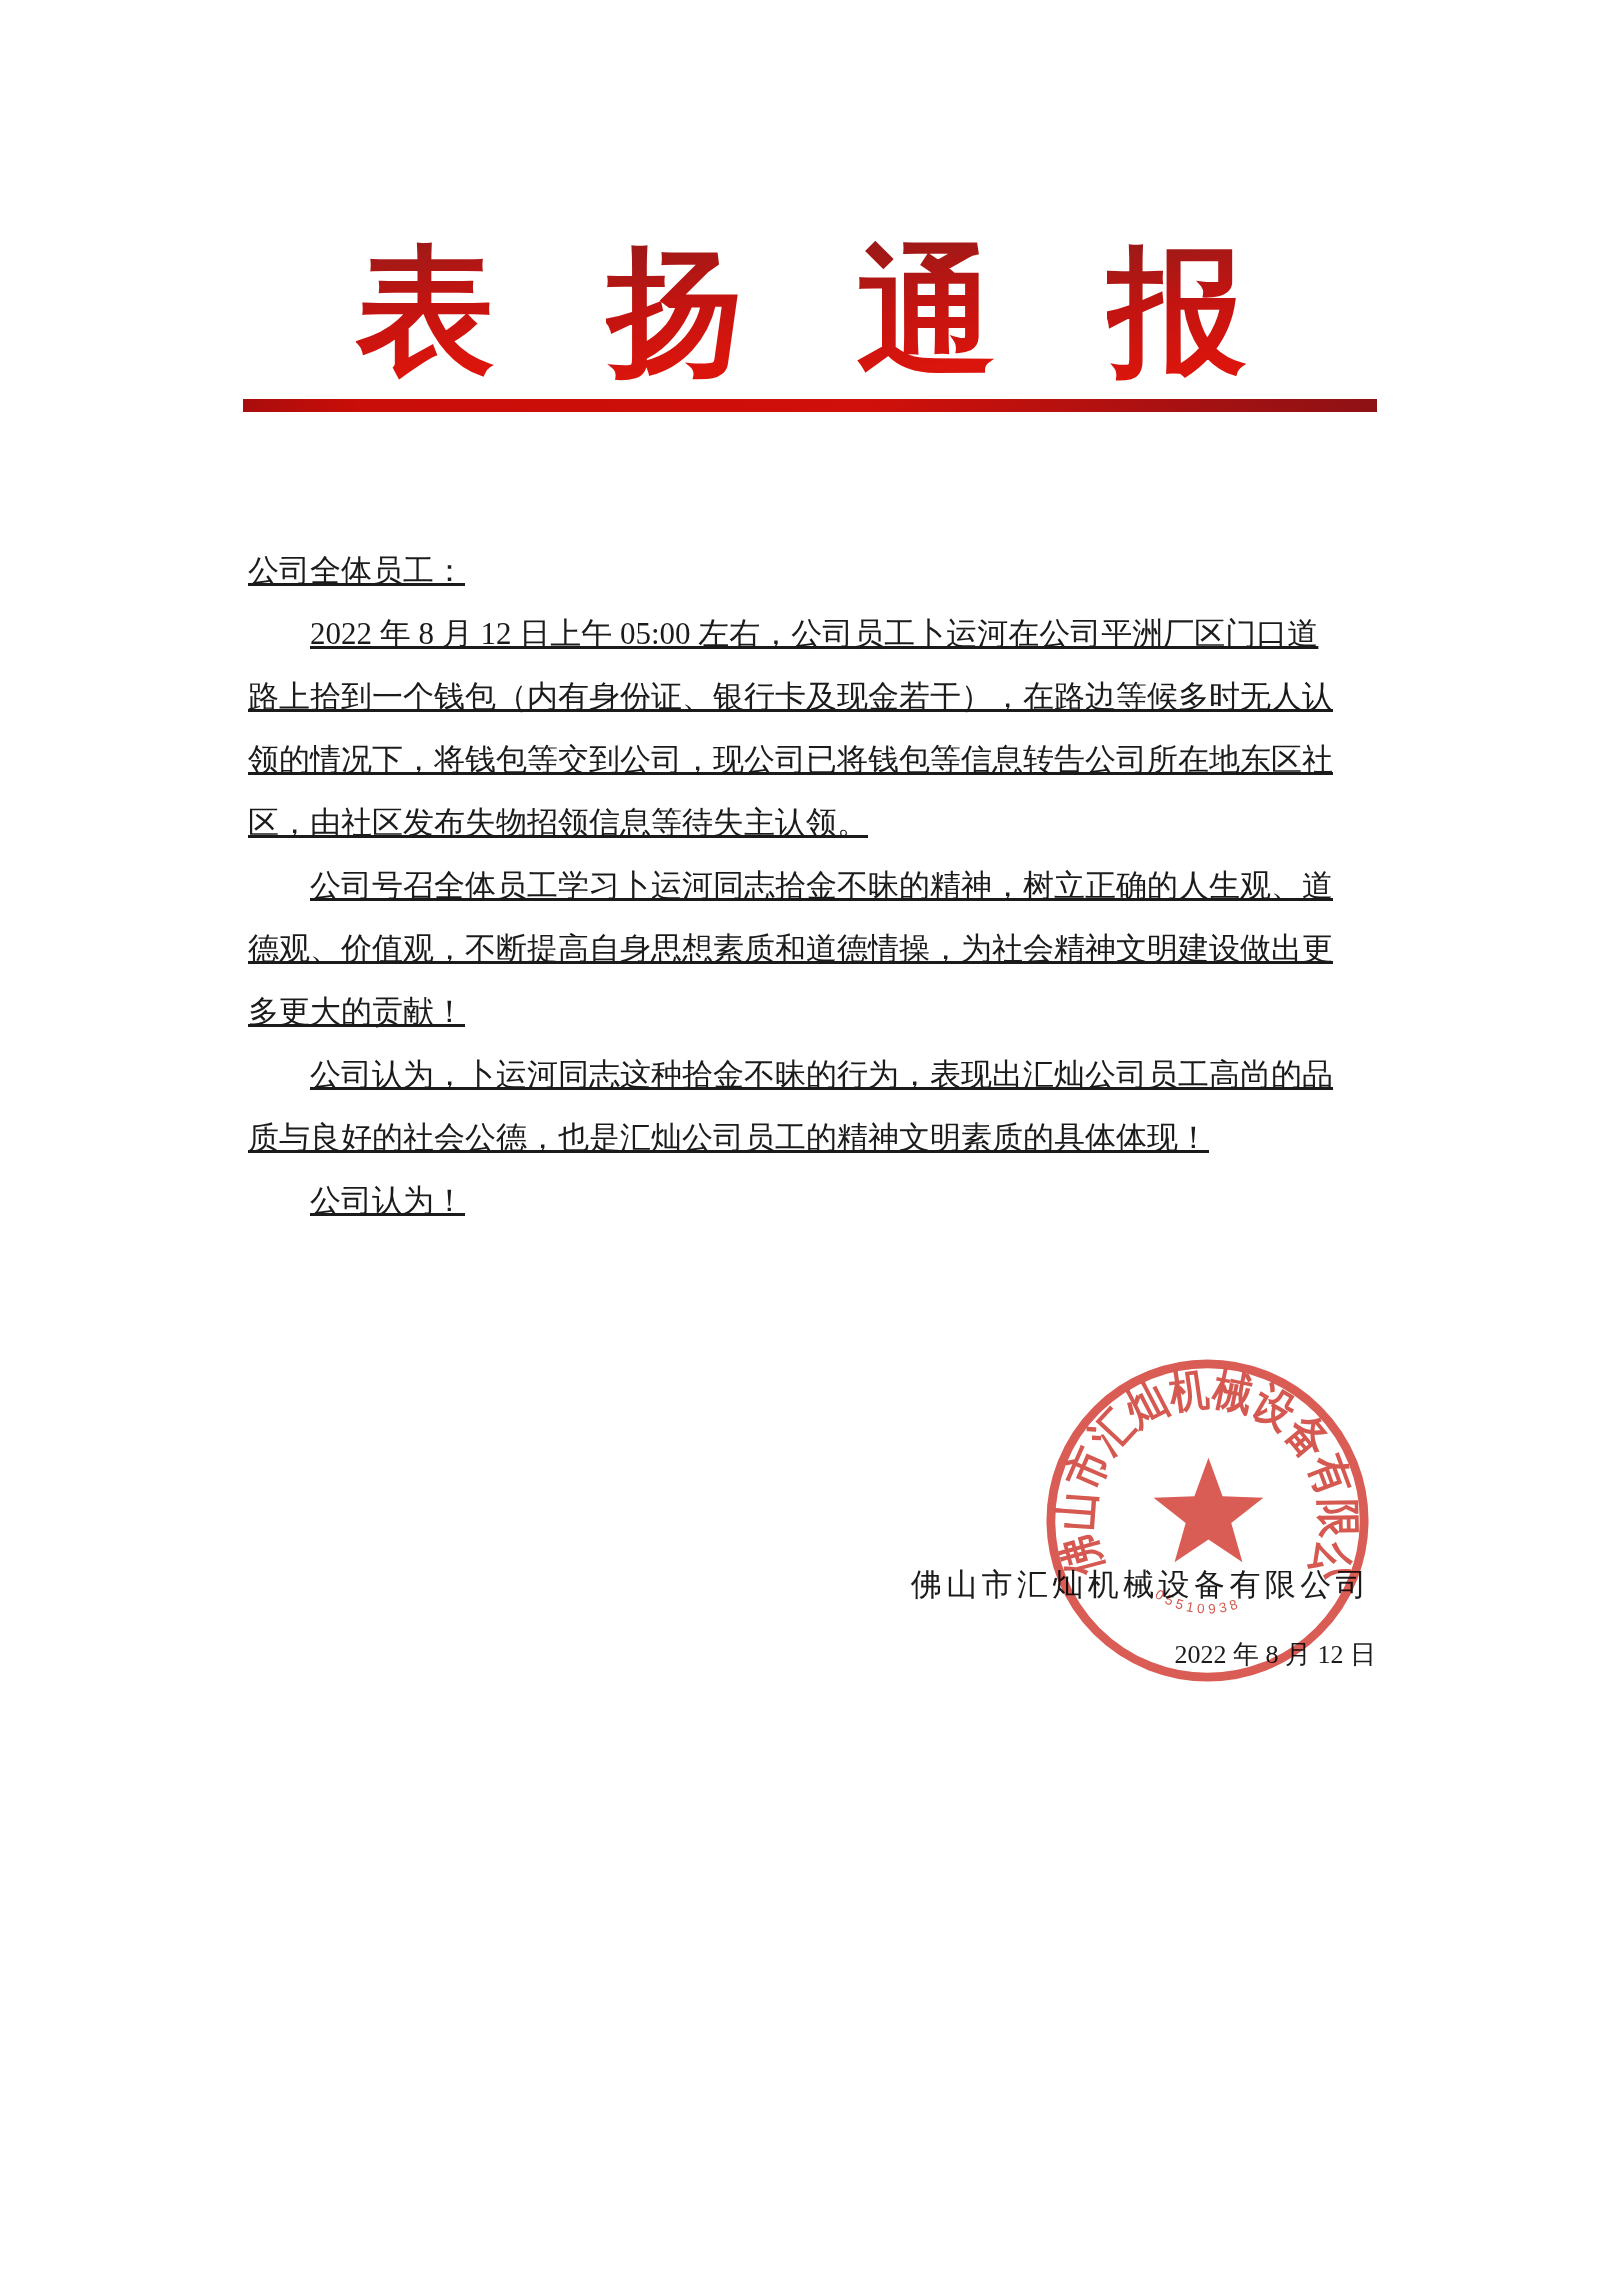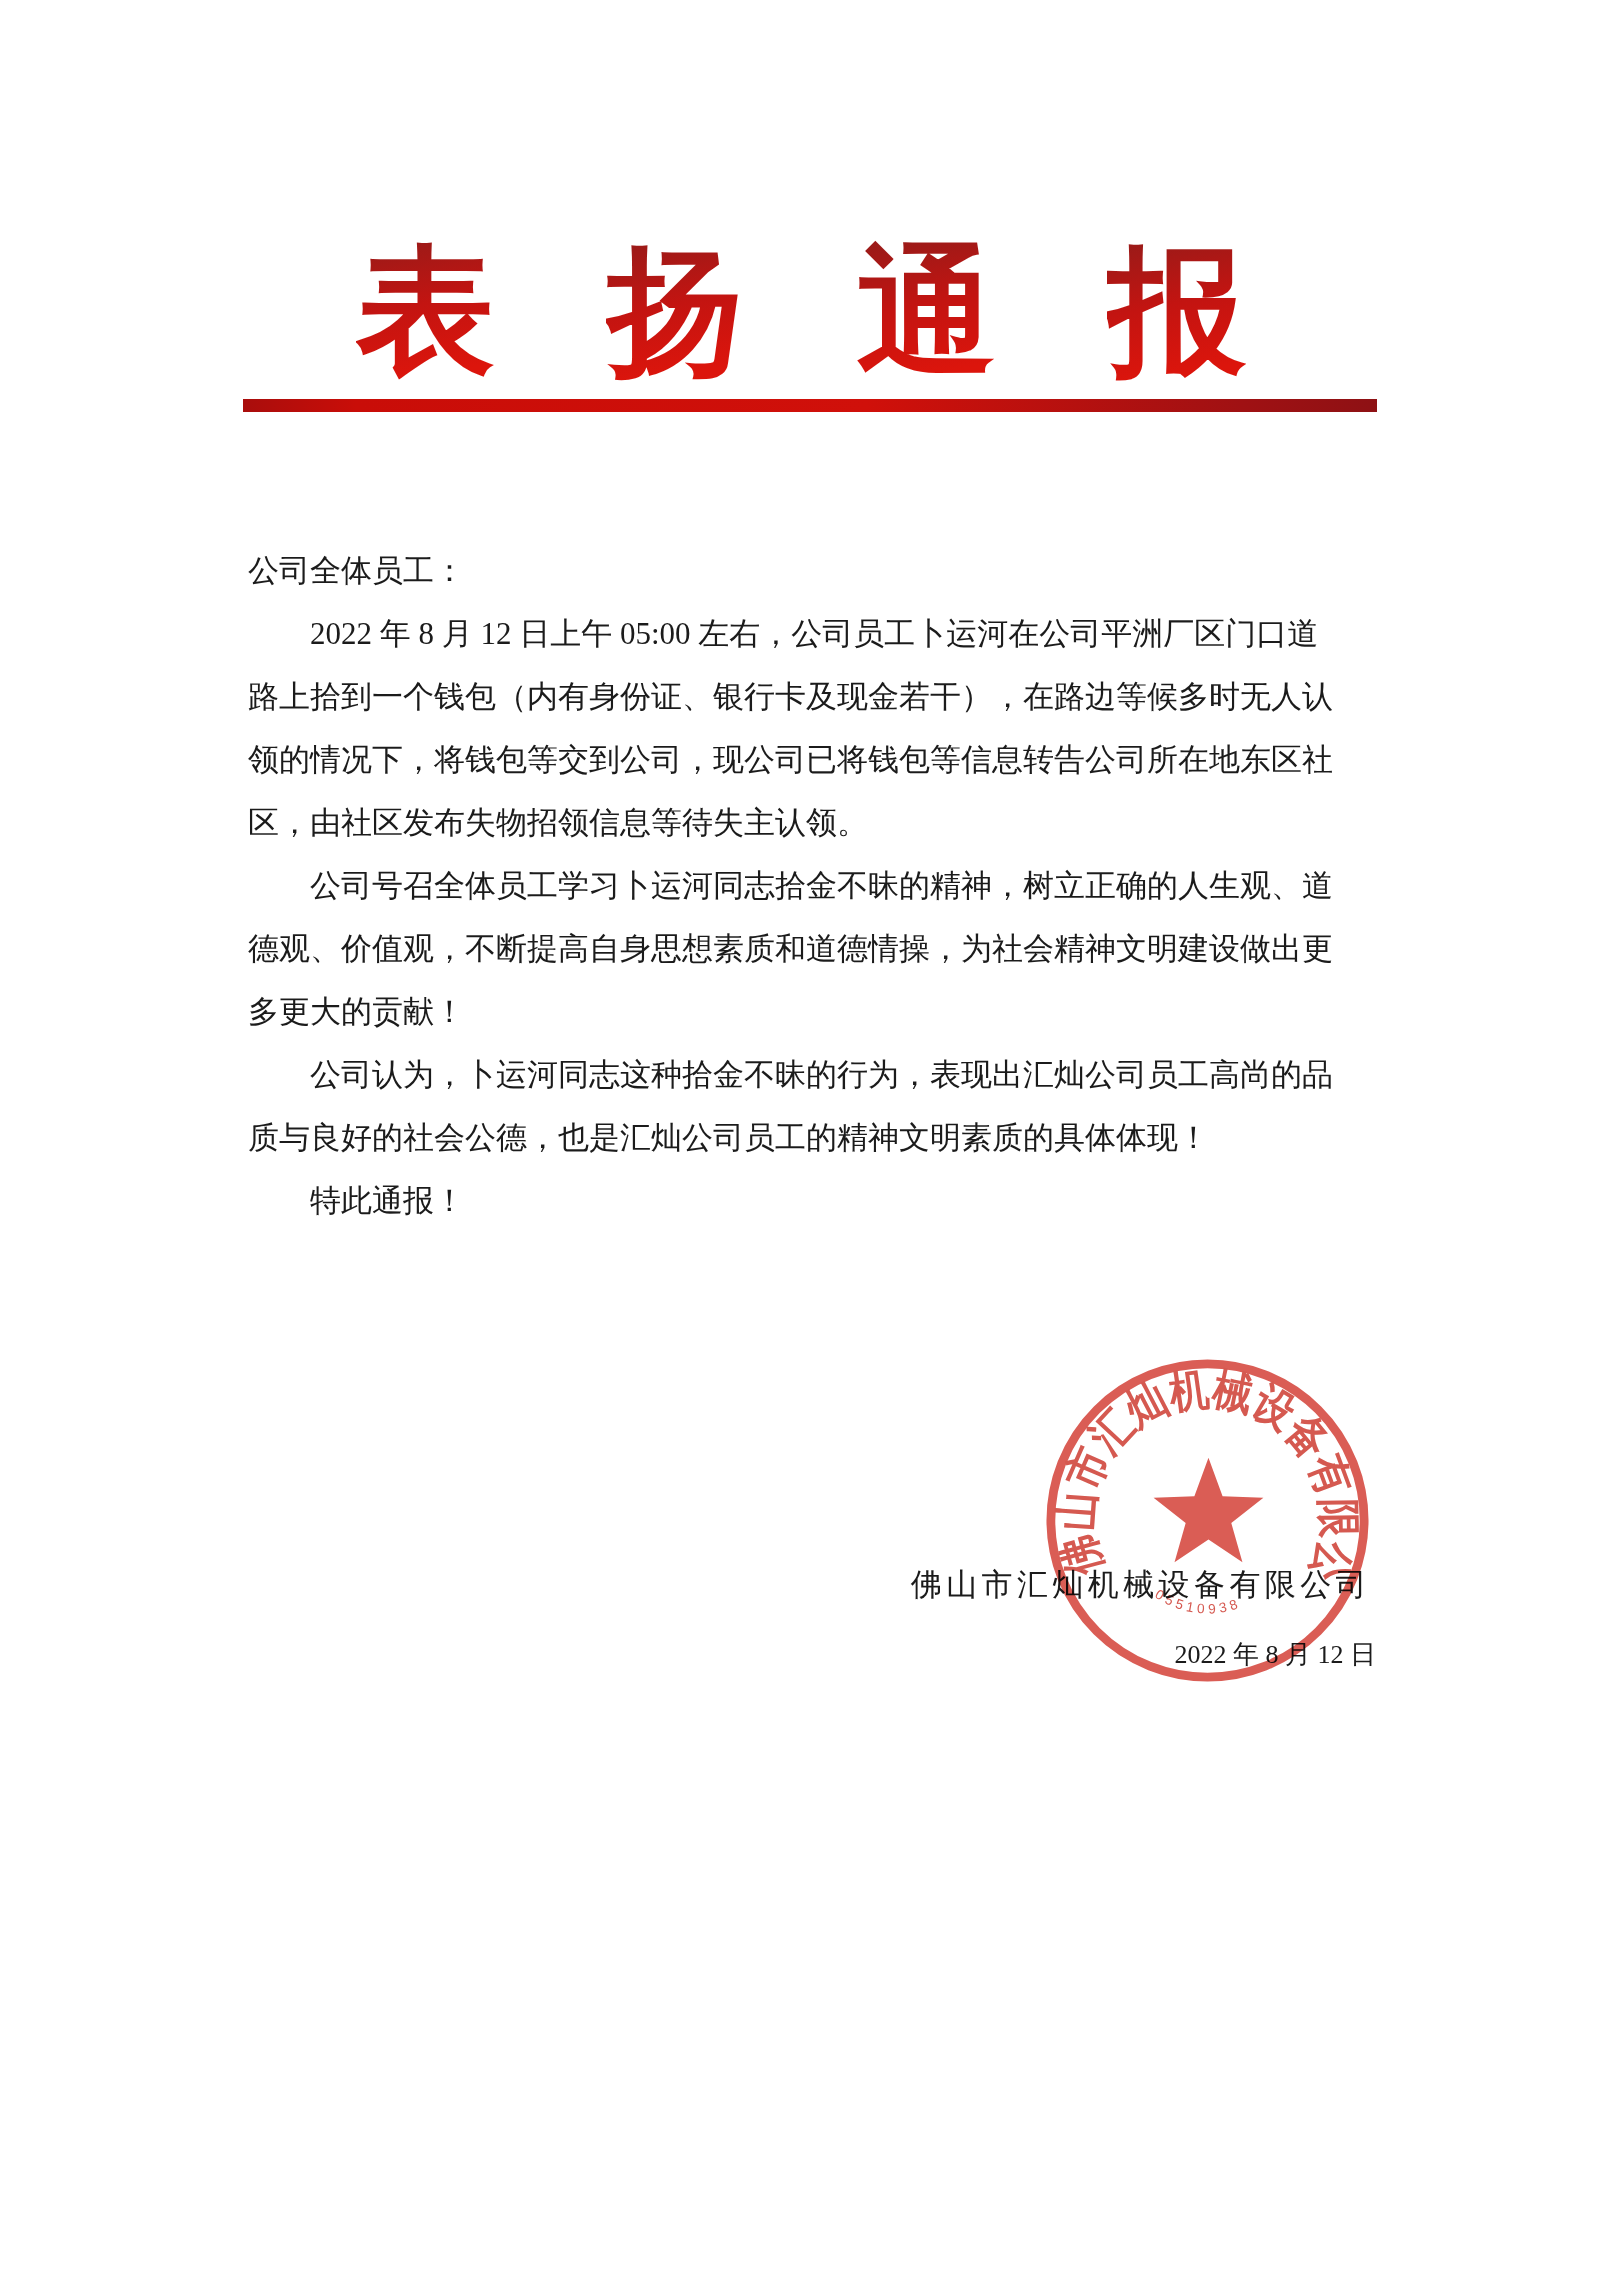--- a/index.html
+++ b/index.html
@@ -39,20 +39,21 @@
   
   .body-block{
     position:absolute;
     left:248px;top:539px;width:1147px;
     font-size:31px;line-height:63px;
     text-align:left;
   }
   .body-block p{
     margin:0;padding:0;
     white-space:pre-line;
+    text-decoration:underline;
   }
   .para{text-indent:2em;}
   .no-indent{text-indent:0;}
   
   .sig-company{
     position:absolute;
     right:250px;top:1553px;
     font-size:31px;line-height:63px;
     letter-spacing:4.4px;
     white-space:nowrap;
@@ -104,21 +105,21 @@
     <p class="no-indent">公司全体员工：</p>
     <p class="para">2022 年 8 月 12 日上午 05:00 左右，公司员工卜运河在公司平洲厂区门口道
 路上拾到一个钱包（内有身份证、银行卡及现金若干），在路边等候多时无人认
 领的情况下，将钱包等交到公司，现公司已将钱包等信息转告公司所在地东区社
 区，由社区发布失物招领信息等待失主认领。</p>
     <p class="para">公司号召全体员工学习卜运河同志拾金不昧的精神，树立正确的人生观、道
 德观、价值观，不断提高自身思想素质和道德情操，为社会精神文明建设做出更
 多更大的贡献！</p>
     <p class="para">公司认为，卜运河同志这种拾金不昧的行为，表现出汇灿公司员工高尚的品
 质与良好的社会公德，也是汇灿公司员工的精神文明素质的具体体现！</p>
-    <p class="para">特此通报！</p>
+    <p class="para">公司认为！</p>
   </div>
 
   <div class="sig-company">佛山市汇灿机械设备有限公司</div>
   <div class="sig-date">2022 年 8 月 12 日</div>
 
   <svg class="seal" viewBox="0 0 332 332" xmlns="http://www.w3.org/2000/svg">
     <defs>
       <path id="sealArc" d="M 59.1 215.9 A 118 118 0 1 1 272.9 215.9" fill="none"></path>
       <path id="codeArc" d="M 111.5 243.8 A 95 95 0 0 0 220.5 243.8" fill="none"></path>
     </defs>

